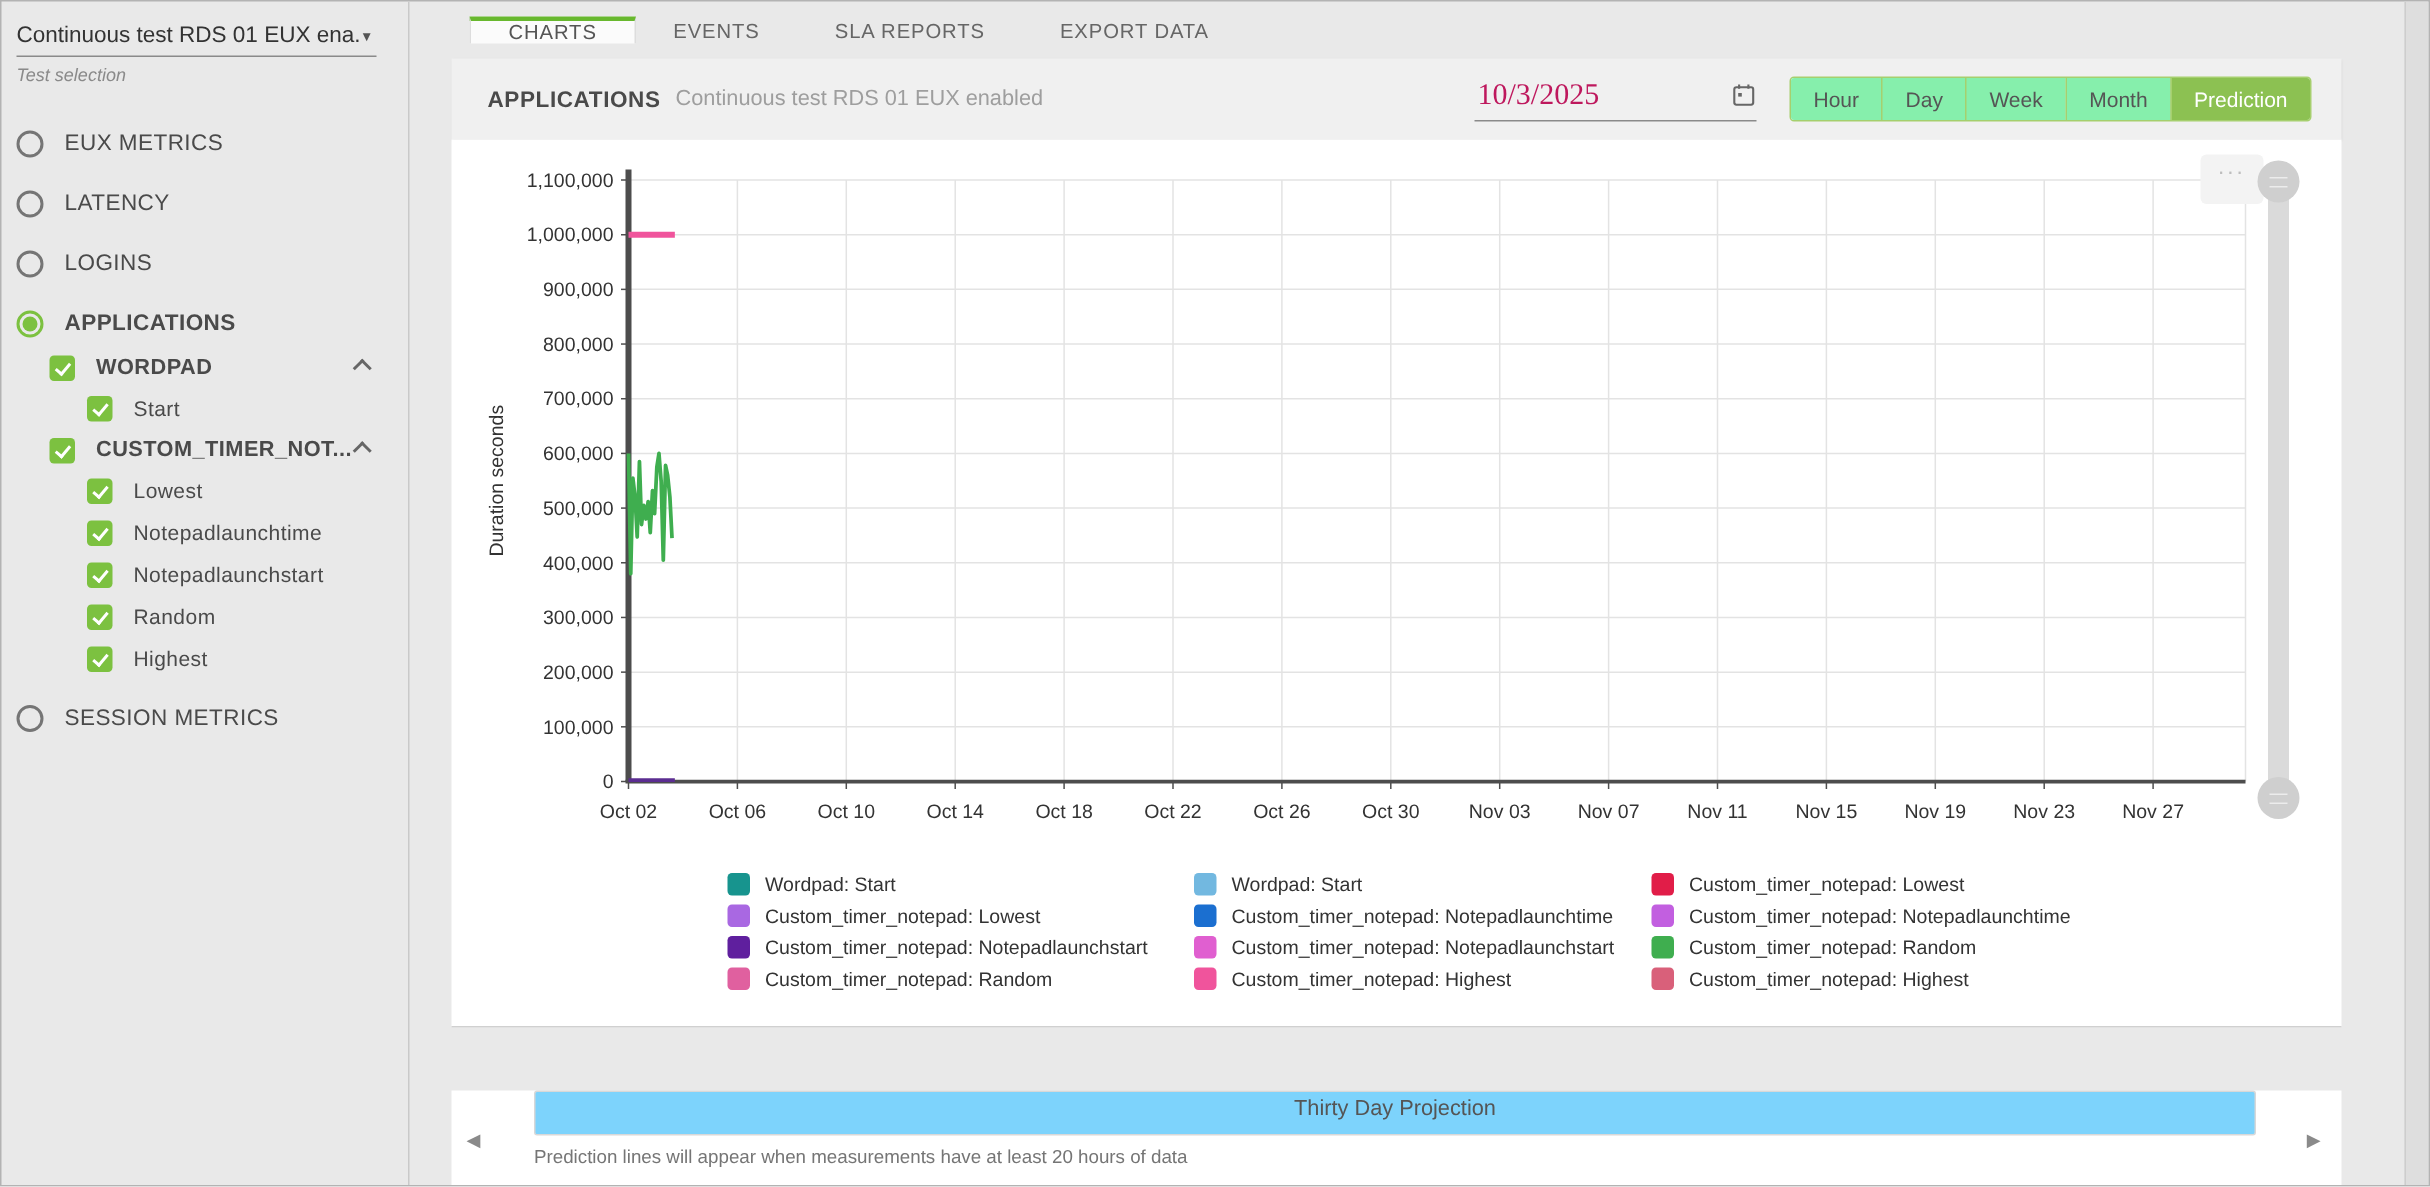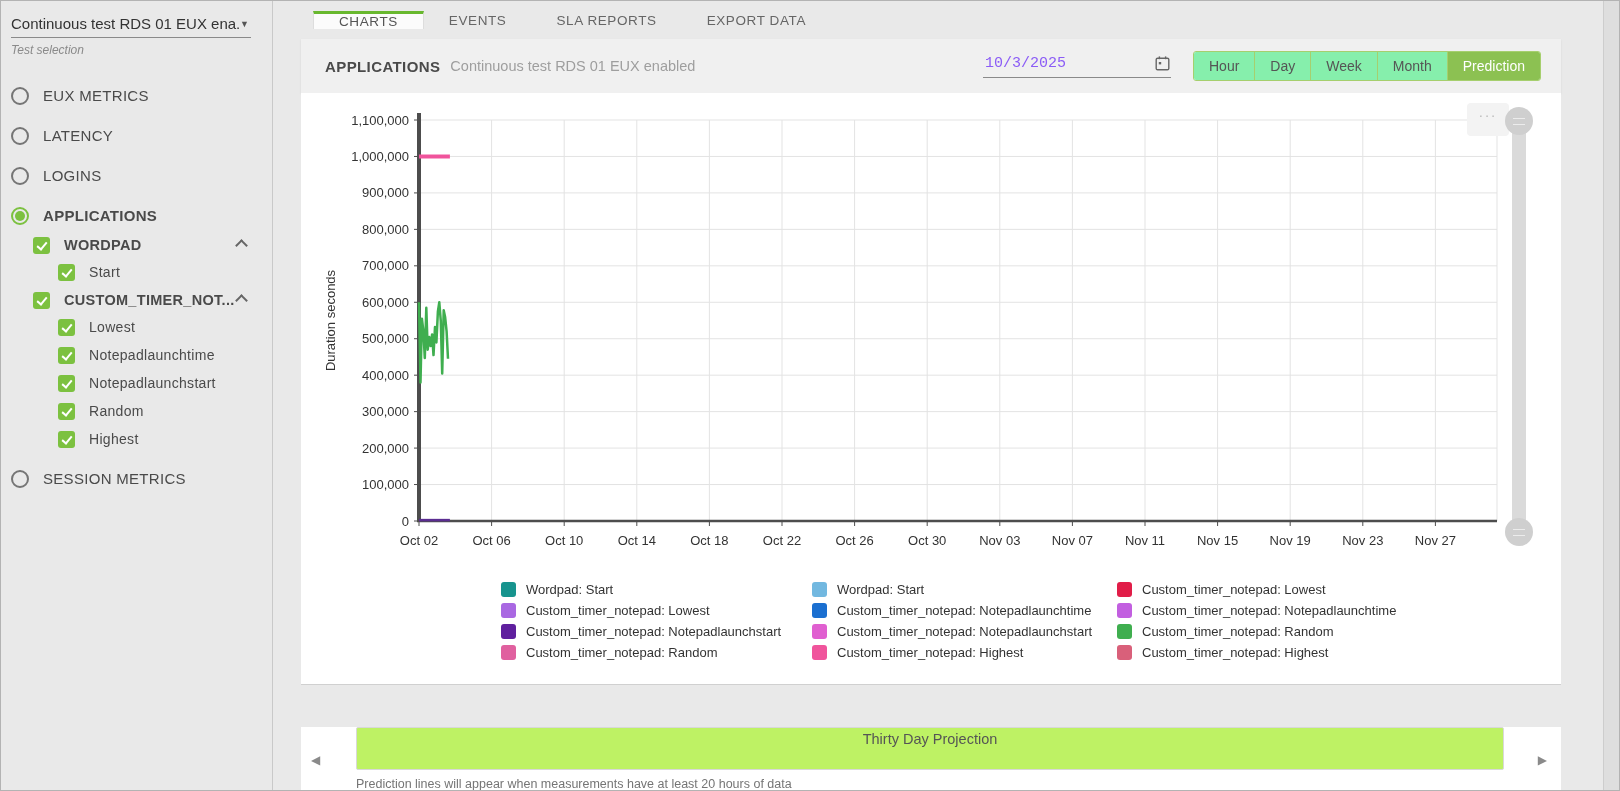--- a/index.html
+++ b/index.html
@@ -41,22 +41,22 @@
   .tab{padding:0 25px;display:flex;align-items:center;font-size:13.5px;color:#666;
        letter-spacing:.6px;cursor:pointer;}
   .tab.active{background:#fbfbfb;border-top:3px solid #68b82e;border-left:1px solid #ddd;
               border-right:1px solid #ddd;color:#555;}
   .header{background:#f0f0f0;height:54px;display:flex;align-items:center;padding:0 14px 0 24px;
           box-shadow:0 1px 2px rgba(0,0,0,.08);}
   .header-title{font-weight:bold;color:#4a4a4a;font-size:15px;letter-spacing:.4px;margin-right:10px;}
   .header-sub{color:#9e9e9e;font-size:14.5px;}
   .date-field{margin-left:auto;width:188px;border-bottom:1.5px solid #8a8a8a;display:flex;
               align-items:center;padding-bottom:4px;cursor:text;}
-  .date-input{border:none;background:transparent;font-size:15px;color:#8b5cf6;width:140px;outline:none;
-              font-family:Liberation Mono, monospace;}
+  .date-input{border:none;background:transparent;font-size:20px;color:#be185d;width:140px;outline:none;
+              font-family:Liberation Serif, serif;}
   .cal{margin-left:auto;cursor:pointer;flex:none;}
   .range-group{display:flex;margin-left:22px;margin-right:6px;border:1px solid #a6cf6e;
                border-radius:3px;overflow:hidden;background:#fff;}
   .range-btn{padding:6px 15px;font-size:14px;color:#555;background:#86efac;border:none;
              border-left:1px solid #a6cf6e;cursor:pointer;font-family:"Liberation Sans",sans-serif;}
   .range-btn:first-child{border-left:none;}
   .range-btn.active{background:#8cc152;color:#fff;}
 
   
   .chart-panel{position:relative;background:#fff;height:592px;border-bottom:1px solid #d0d0d0;}
@@ -66,35 +66,35 @@
             border-radius:4px;color:#bdbdbd;font-size:15px;display:flex;align-items:flex-start;
             justify-content:center;letter-spacing:2px;cursor:pointer;line-height:18px;}
   .vslider-track{position:absolute;left:1211px;top:28px;width:14px;height:412px;background:#dadada;
                  border-radius:7px;cursor:ns-resize;}
   .vslider-handle{position:absolute;left:1204px;width:28px;height:28px;background:#cfcfcf;
                   border-radius:50%;cursor:ns-resize;}
   .vslider-handle::after{content:'';position:absolute;left:8px;right:8px;top:11px;height:5px;
                          border-top:1.5px solid #ececec;border-bottom:1.5px solid #ececec;}
   .vslider-handle.top{top:14px;}
   .vslider-handle.bottom{top:425px;}
-  .legend{position:absolute;left:16px;top:486px;display:flex;margin-left:184px;}
+  .legend{position:absolute;left:0;top:486px;display:flex;margin-left:184px;}
   .legend-col{display:flex;flex-direction:column;}
   .legend-col:nth-child(1){width:311px;}
   .legend-col:nth-child(2){width:305px;}
   .legend-item{display:flex;align-items:center;height:21px;cursor:pointer;}
   .legend-swatch{width:15px;height:15px;border-radius:3px;margin-right:10px;flex:none;}
   .legend-label{font-size:13px;color:#333;}
 
   
   .gap{height:28px;}
   .footer-panel{position:relative;background:#fff;height:68px;}
   .nav-arrow{position:absolute;top:26px;color:#8a8a8a;font-size:12px;cursor:pointer;}
   .nav-arrow.left{left:10px;}
   .nav-arrow.right{right:14px;}
-  .projection-bar{margin:14px 57px 0 55px;height:43px;line-height:23px;background:#bef264;
+  .projection-bar{margin:14px 57px 0 55px;height:30px;line-height:23px;background:#7dd3fc;
                   border:1px solid #d8d8d8;border-radius:2px;text-align:center;font-size:14.5px;
                   color:#555;cursor:pointer;}
   .projection-note{margin:7px 0 0 55px;font-size:12.5px;color:#757575;}
 
   
   .page-scrollbar{position:absolute;right:0;top:0;bottom:0;width:16px;background:#dedede;
                   border-left:1px solid #cdcdcd;}
 </style>
 </head>
 <body>

